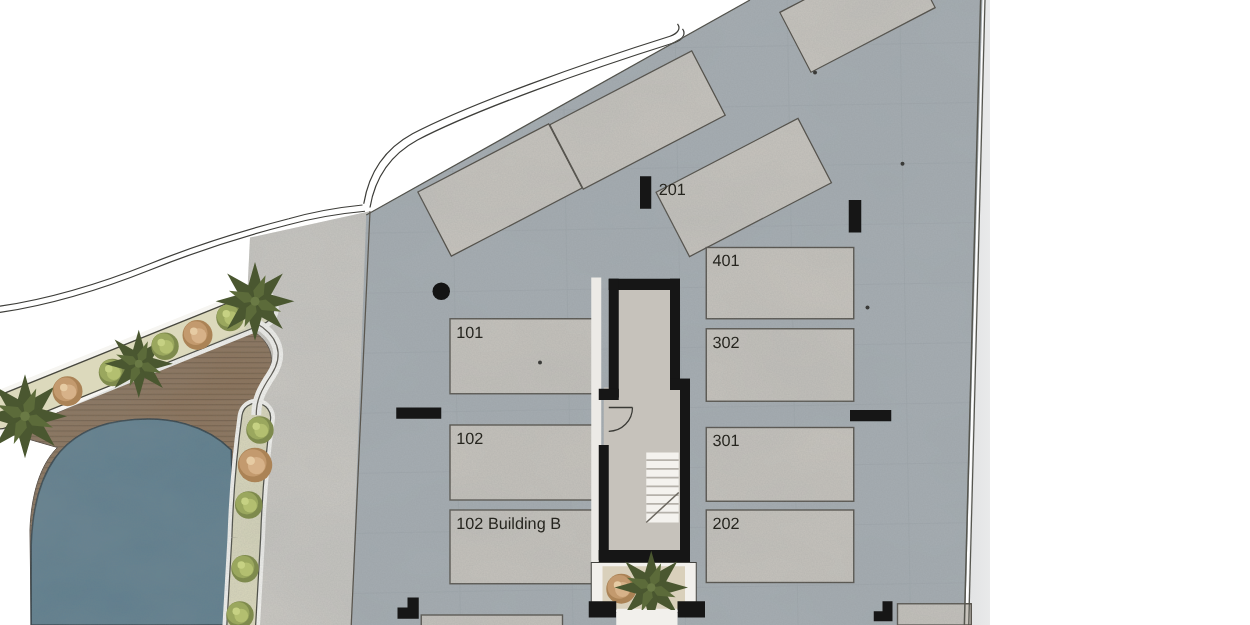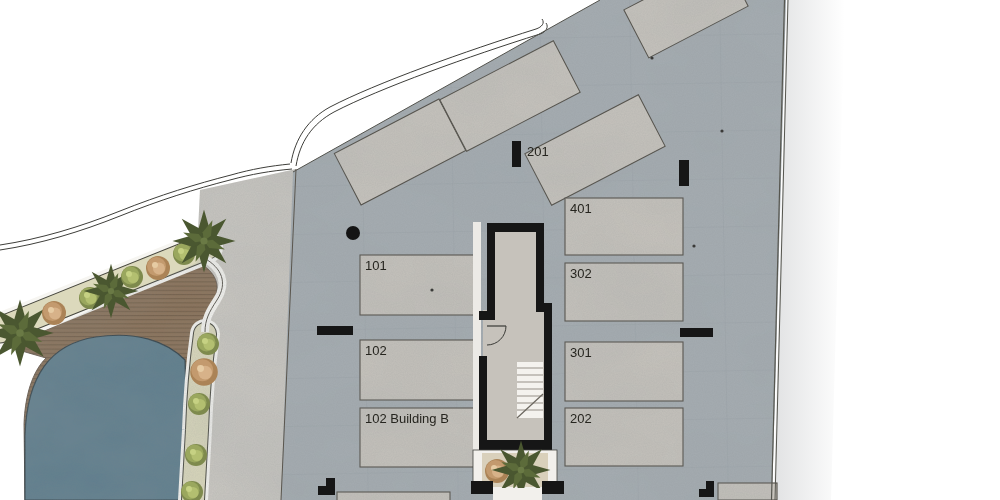--- a/index.html
+++ b/index.html
@@ -1,16 +1,16 @@
 <!DOCTYPE html>
 <html><head>
 <meta charset="utf-8">
 <style>
   html,body{margin:0;padding:0;background:#fff;}
-  #stage{position:relative;width:1000px;height:500px;overflow:hidden;background:#fff;}
+  #stage{position:relative;width:792px;height:500px;overflow:hidden;background:#fff;}
   svg{display:block;}
   .room{fill:#c8c4bd;stroke:#514d46;stroke-width:1.1;}
   .tilt{fill:#c9c5be;stroke:#4c4840;stroke-width:1;}
   .lbl{font-family:"Liberation Sans",sans-serif;font-size:13px;fill:#26251f;}
   .wall{fill:#161616;stroke:none;}
   .curb{fill:none;stroke:#3e3e3a;stroke-width:1;}
   .edge{fill:none;stroke:#53534d;stroke-width:1;}
   .thinline{fill:none;stroke:#5a564e;stroke-width:1;}
 </style>
 </head>

